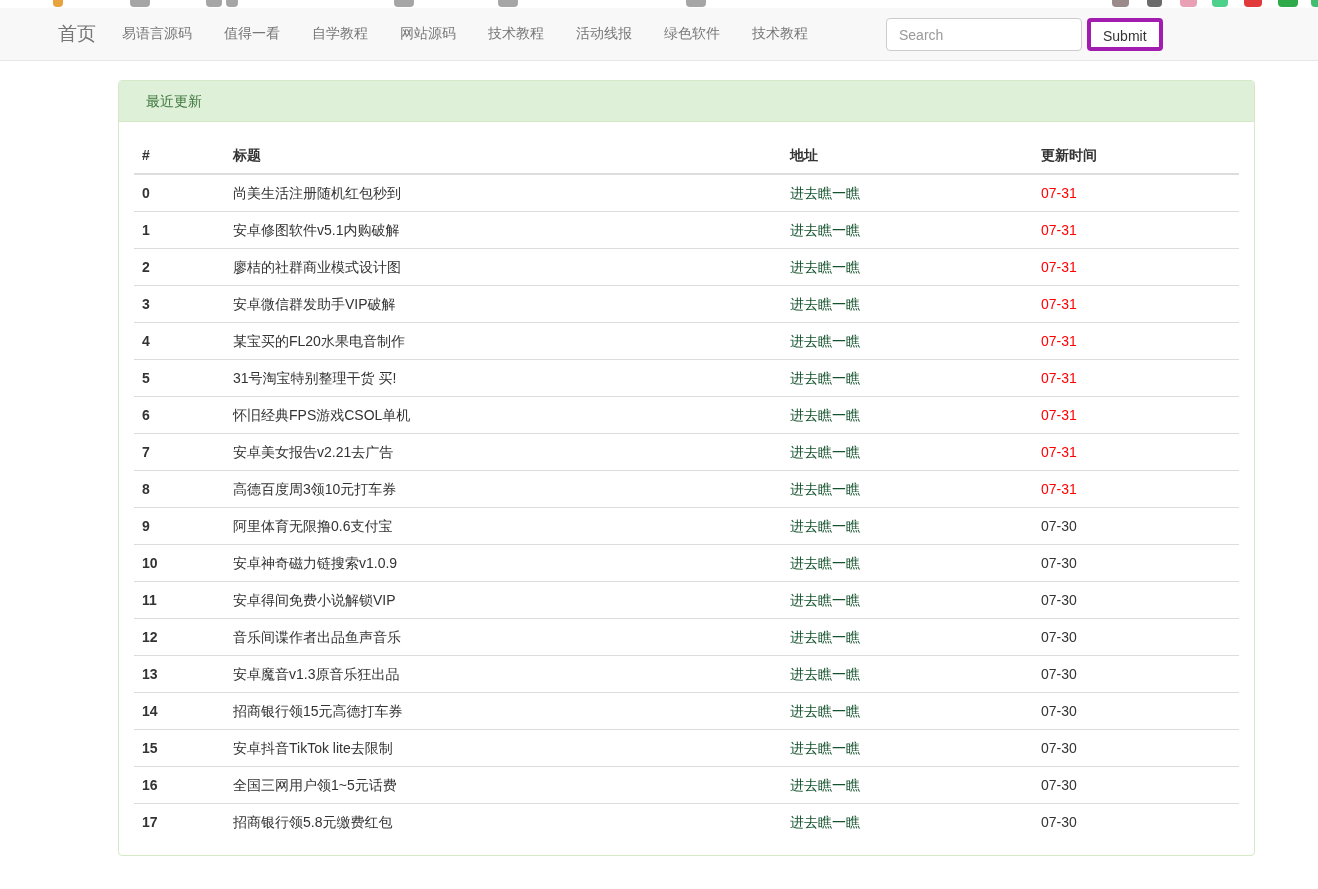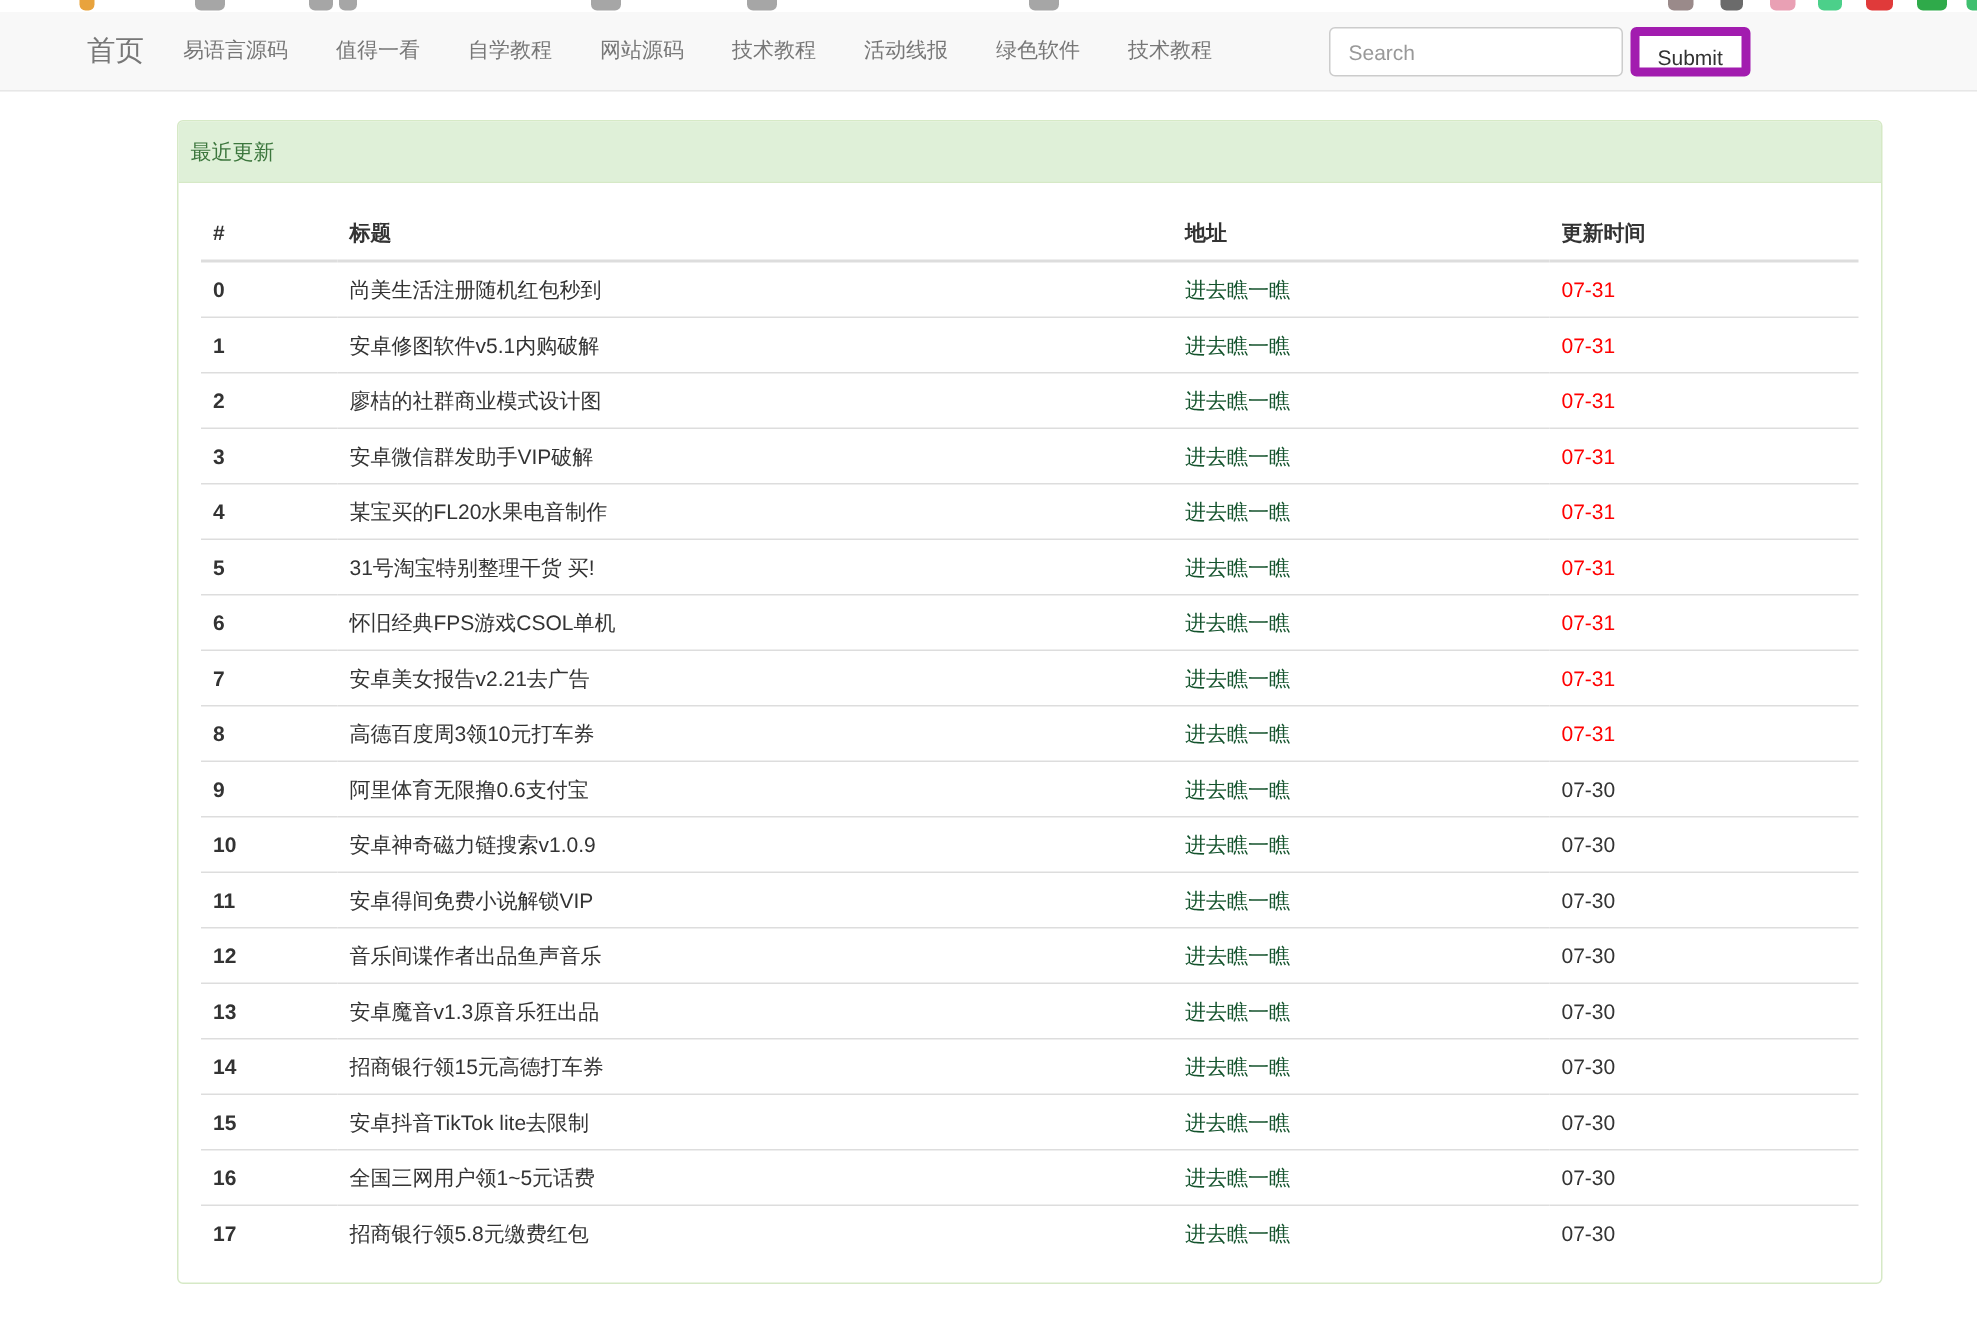--- a/index.html
+++ b/index.html
@@ -67,41 +67,41 @@
     background: #fff;
   }
   .search-input::placeholder { color: #999; }
   .submit-btn {
     margin-left: 5px;
     height: 33px;
     padding: 6px 12px;
     font-size: 14px;
     color: #333;
     background: #fff;
-    border: 6px solid #a21caf;
+    border: 4px solid #a21caf;
     border-radius: 4px;
     font-family: "Liberation Sans", sans-serif;
     cursor: pointer;
   }
 
   
   .panel {
     position: absolute;
     top: 80px; left: 118px;
     width: 1137px;
     background: #fff;
     border: 1px solid #d6e9c6;
     border-radius: 4px;
   }
   .panel-heading {
     background: #dff0d8;
     color: #3c763d;
     font-size: 14px;
     line-height: 20px;
-    padding: 10px 8px;
+    padding: 10px 27px;
     border-bottom: 1px solid #d6e9c6;
     border-radius: 3px 3px 0 0;
   }
   .panel-body { padding: 15px; }
 
   
   table.list {
     width: 100%;
     border-collapse: collapse;
     font-size: 14px;

